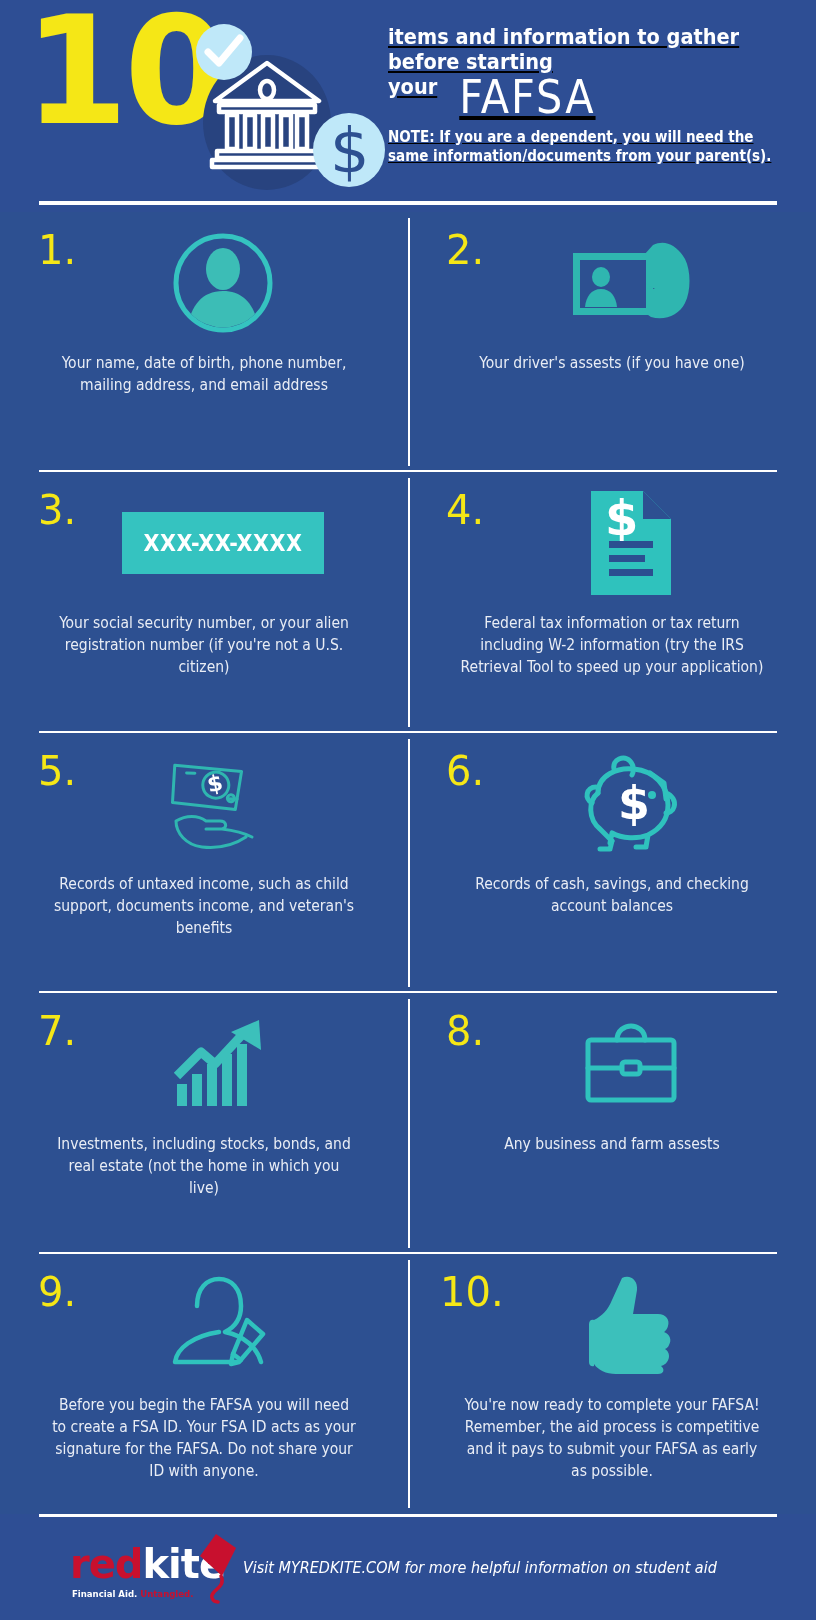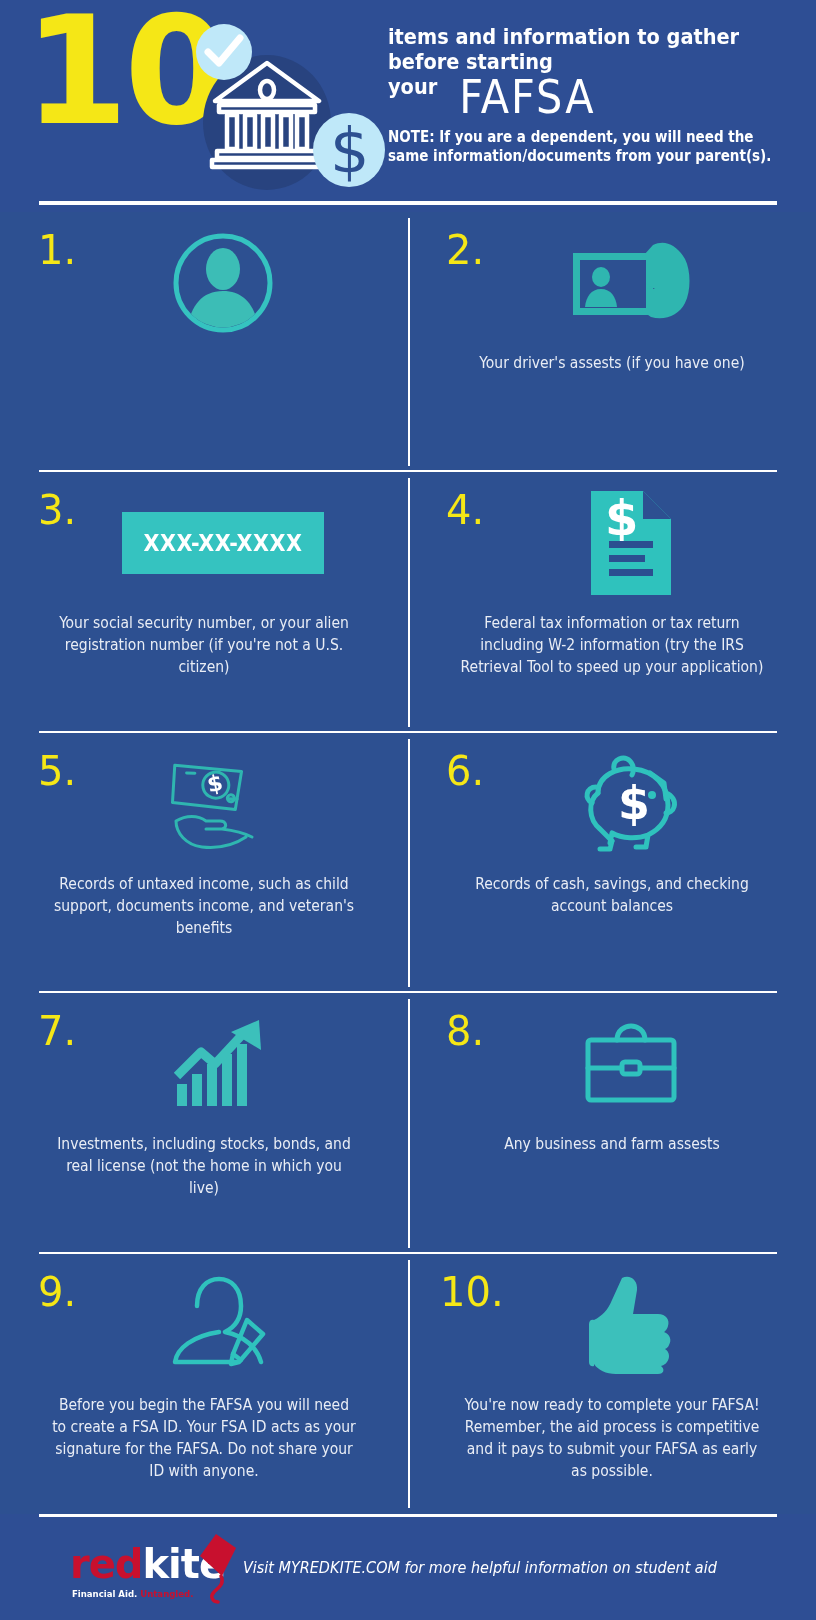--- a/index.html
+++ b/index.html
@@ -91,20 +91,21 @@
     left: 203px;
     top: 57px;
     width: 128px;
     height: 112px;
   }
   .hdr-text {
     position: absolute;
     left: 388px;
     top: 24px;
     right: 28px;
+    text-decoration: underline;
   }
   .hdr-line1 {
     color: #ffffff;
     font-size: 21.5px;
     line-height: 25px;
     font-weight: 700;
     font-family: "DejaVu Sans Condensed", "Liberation Sans Narrow", "Liberation Sans", sans-serif;
     letter-spacing: 0px;
   }
   .hdr-your-row {
@@ -354,20 +355,21 @@
             <clipPath id="c1">
                 <circle cx="52" cy="52" r="44.5"></circle>
               </clipPath>
             <g clip-path="url(#c1)" fill="#3cbdb6">
               <ellipse cx="52" cy="38" rx="17" ry="21"></ellipse>
               <path d="M52 60 C30 60 19 76 16 100 L88 100 C85 76 74 60 52 60 Z"></path>
             </g>
           </svg>
         </div>
       </div>
+      <div class="caption">Your name, date of birth, phone number, mailing address, and email address</div>
     </div>
 
     <div class="cell right hr-right">
       <div class="cell-top">
         <div class="num">2.</div>
         <div class="icon-wrap">
           <svg width="124" height="92" viewBox="0 0 124 92">
             <g fill="#2fb6b0">
               <path d="M4 16 h80 v62 h-80 z"></path>
               <path d="M84 8 C96 2 108 8 116 22 C122 34 122 54 116 66 C110 78 96 84 82 80 L56 62 C50 58 52 50 60 50 L86 52 L62 38 C56 34 58 26 66 28 Z"></path>
@@ -458,21 +460,21 @@
               <rect x="17" y="56" width="10" height="32"></rect>
               <rect x="32" y="46" width="10" height="42"></rect>
               <rect x="47" y="36" width="10" height="52"></rect>
               <rect x="62" y="26" width="10" height="62"></rect>
             </g>
             <path d="M2 58 L26 34 L40 46 L66 18" stroke="#3cc0bb" stroke-width="9" fill="none" stroke-linejoin="round" stroke-linecap="butt"></path>
             <path d="M84 2 L86 32 L56 14 Z" fill="#3cc0bb"></path>
           </svg>
         </div>
       </div>
-      <div class="caption">Investments, including stocks, bonds, and real license (not the home in which you live)</div>
+      <div class="caption">Investments, including stocks, bonds, and real estate (not the home in which you live)</div>
     </div>
 
     <div class="cell right hr-right">
       <div class="cell-top">
         <div class="num">8.</div>
         <div class="icon-wrap">
           <svg width="92" height="80" viewBox="0 0 92 80">
             <g stroke="#2fc2bd" stroke-width="5" fill="none" stroke-linejoin="round" stroke-linecap="round">
               <path d="M32 16 C32 6 40 2 46 2 C52 2 60 6 60 16"></path>
               <rect x="3" y="16" width="86" height="60" rx="3"></rect>

